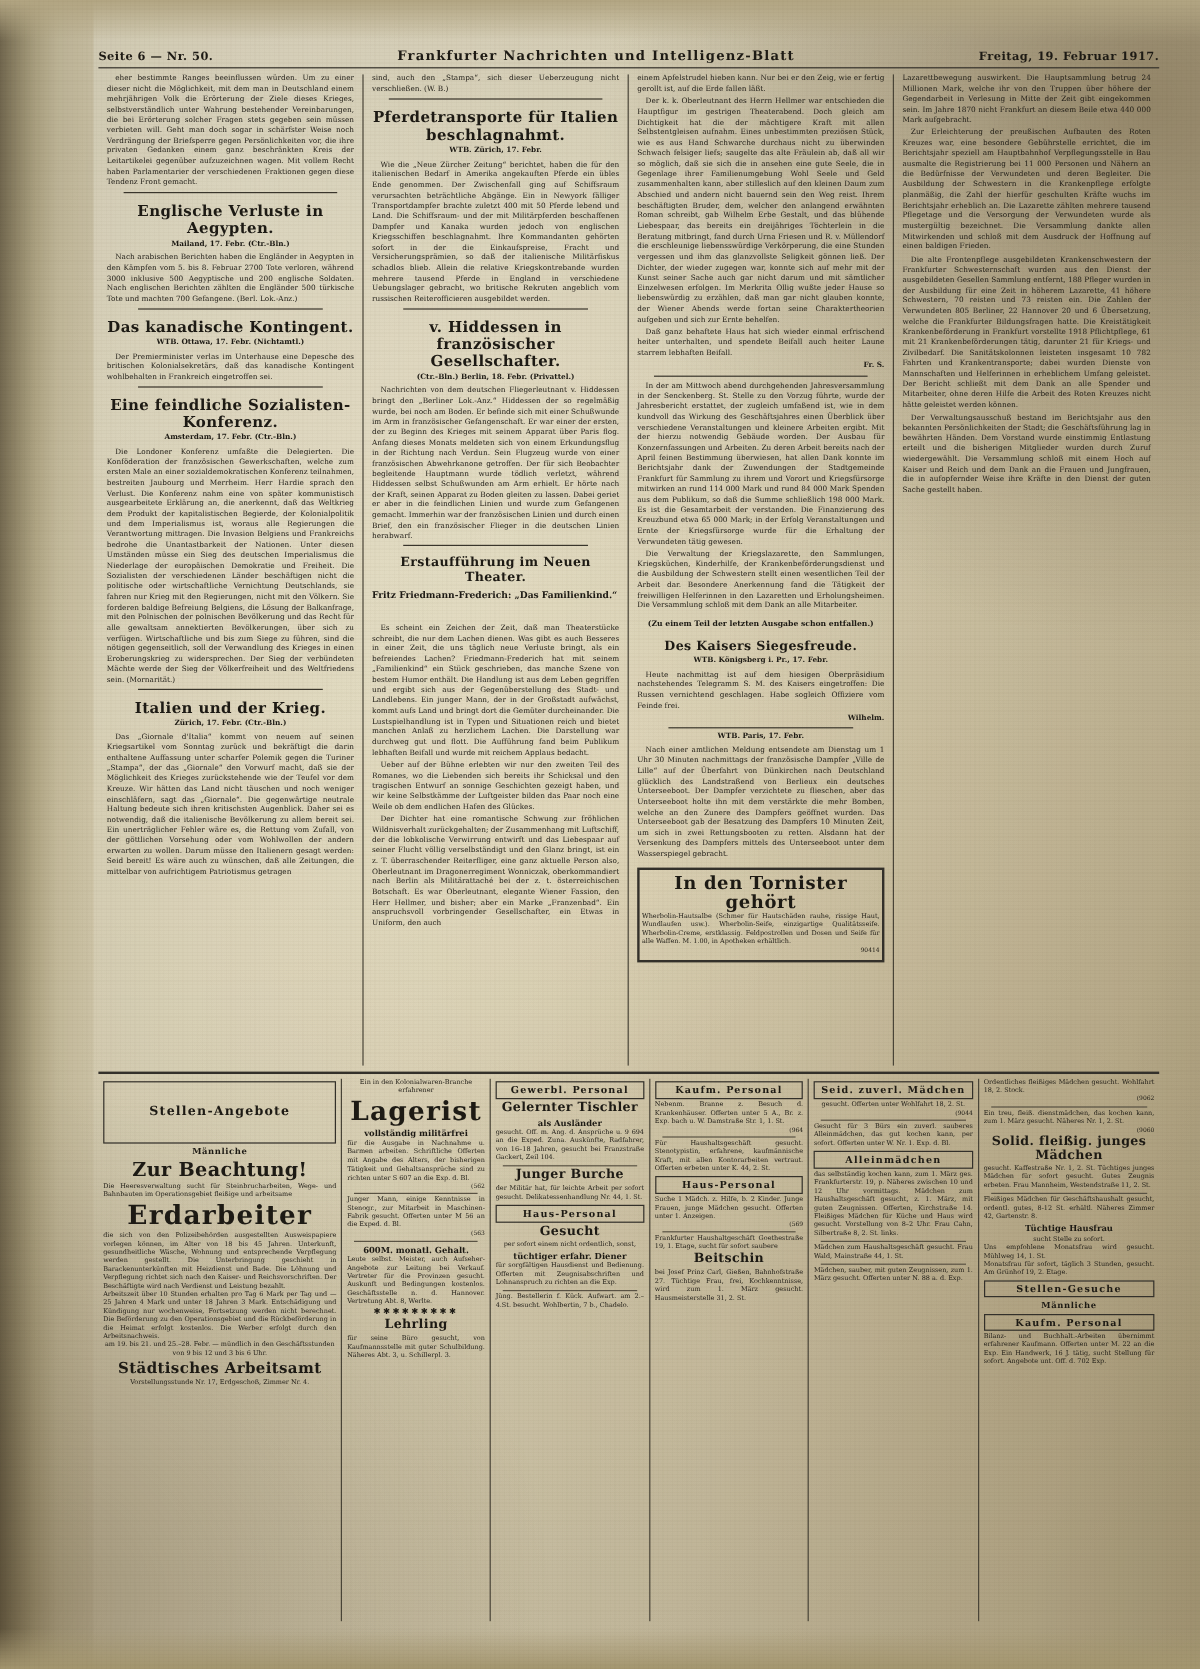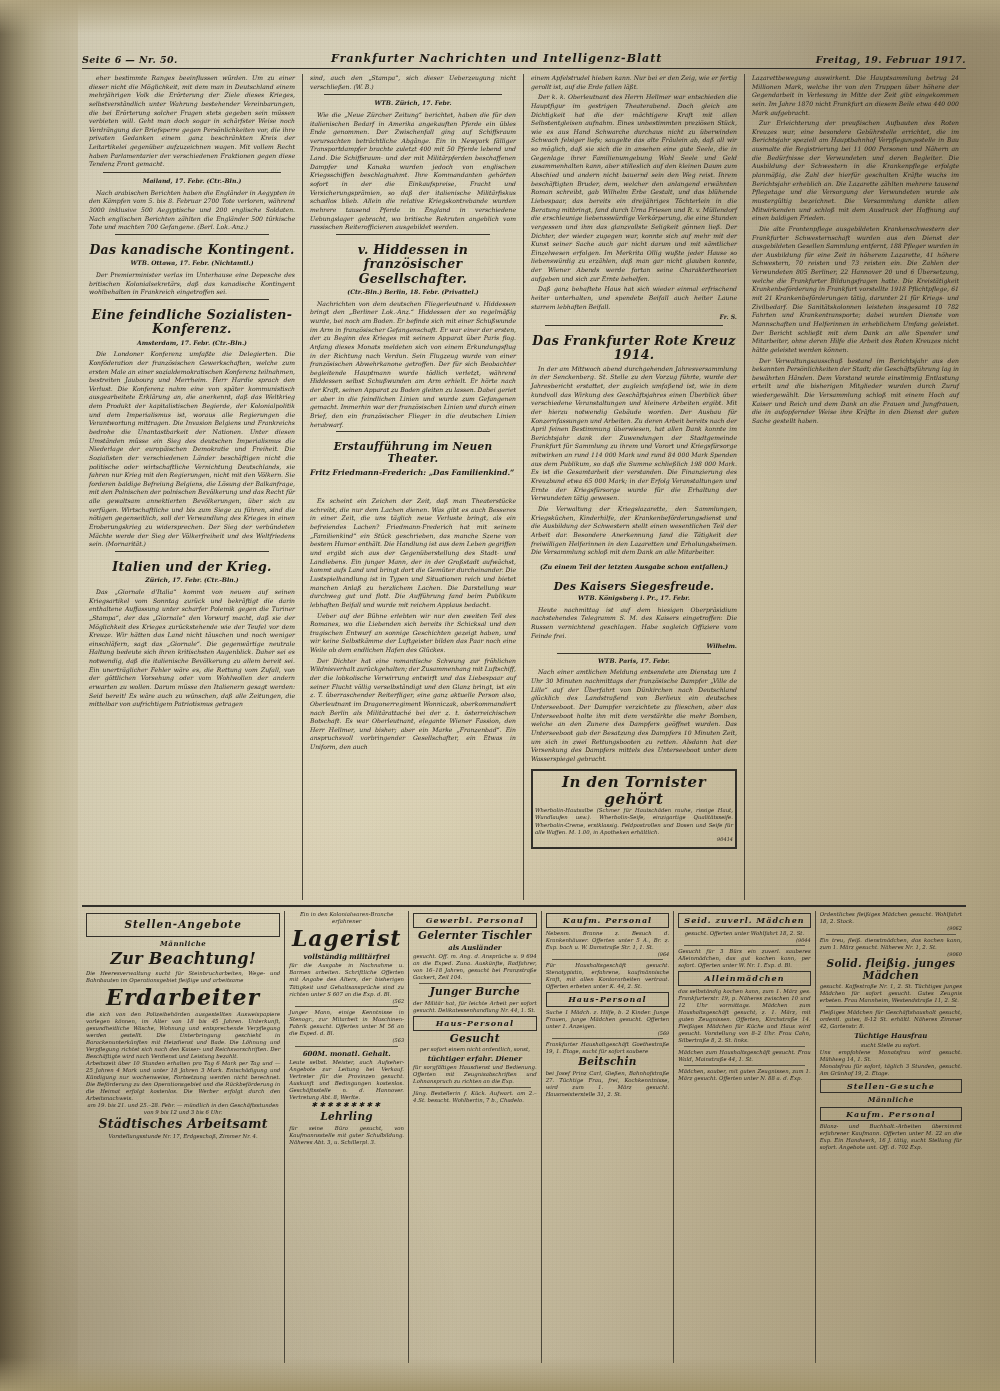--- a/index.html
+++ b/index.html
@@ -30,23 +30,22 @@
       radial-gradient(circle at 96% 6%, rgba(90,70,40,.38), rgba(90,70,40,0) 28%),
       radial-gradient(circle at 3% 96%, rgba(90,70,40,.30), rgba(90,70,40,0) 26%),
       radial-gradient(circle at 50% 50%, rgba(255,255,255,.10), rgba(0,0,0,.10) 85%);
     mix-blend-mode:multiply;
   }
   .edge-top,.edge-bot{position:absolute;left:0;width:100%;height:34px;z-index:6;pointer-events:none;}
   .edge-top{top:0;background:linear-gradient(180deg,#b2a582 0%,rgba(178,165,130,0) 100%);}
   .edge-bot{bottom:0;background:linear-gradient(0deg,#a4966f 0%,rgba(164,150,111,0) 100%);}
 
   .sheet{
-    position:absolute;left:82px;top:52px;width:884px;height:1300px;
+    position:absolute;left:82px;top:40px;width:884px;height:1300px;
     z-index:3;
-    font-style:italic;
   }
   
   .masthead{
     display:flex;justify-content:space-between;align-items:flex-end;
     font-size:9.5px;letter-spacing:.4px;
     border-bottom:1.6px solid #33302a;padding-bottom:3px;margin-bottom:5px;
   }
   .masthead .mid{font-weight:bold;font-size:11px;letter-spacing:1px;text-align:center;}
   .masthead .side{font-weight:bold;}
 
@@ -89,21 +88,21 @@
   .adtitle.xl{font-size:16px;}
   .adtitle.xxl{font-size:22px;letter-spacing:1px;}
   .adtitle.big{font-size:12.5px;}
   .adtitle.md{font-size:10.5px;}
   .adsub{font-weight:bold;font-size:7px;margin:1px 0;}
   .adtxt{text-align:justify;font-size:5.4px;line-height:1.3;}
   .adtxt.c{text-align:center;}
   .ref{font-size:5px;text-align:right;}
   .banner{
     border:1.4px solid #33302a;font-weight:bold;text-align:center;
-    padding:4px 0;margin:2px 0;font-size:10.5px;letter-spacing:1px;
+    padding:18px 0;margin:2px 0;font-size:10.5px;letter-spacing:1px;
   }
   .banner.sm{font-size:8px;padding:1px 0;}
   .maennl{font-weight:bold;font-size:7px;text-align:center;margin:1px 0 2px;letter-spacing:.5px;}
   .starrow{letter-spacing:2px;font-size:7px;}
   .tornister{
     border:2px solid #33302a;text-align:center;padding:3px 2px 4px;margin-top:6px;
   }
   .tornister .t{font-size:15px;font-weight:bold;letter-spacing:.5px;line-height:1.1;}
   .hr-thin{border:0;border-top:1px solid #5a5344;margin:2px 6px;}
 
@@ -130,60 +129,61 @@
       <div class="side">Seite 6 — Nr. 50.</div>
       <div class="mid">Frankfurter Nachrichten und Intelligenz-Blatt</div>
       <div class="side">Freitag, 19. Februar 1917.</div>
     </div>
 
     <div class="cols">
 
       <div class="col">
         <p>eher bestimmte Ranges beeinflussen würden. Um zu einer dieser nicht die Möglichkeit, mit dem man in Deutschland einem mehrjährigen Volk die Erörterung der Ziele dieses Krieges, selbstverständlich unter Wahrung bestehender Vereinbarungen, die bei Erörterung solcher Fragen stets gegeben sein müssen verbieten will. Geht man doch sogar in schärfster Weise noch Verdrängung der Briefsperre gegen Persönlichkeiten vor, die ihre privaten Gedanken einem ganz beschränkten Kreis der Leitartikelei gegenüber aufzuzeichnen wagen. Mit vollem Recht haben Parlamentarier der verschiedenen Fraktionen gegen diese Tendenz Front gemacht.</p>
         <hr class="rule">
+        <h2 class="head">Englische Verluste in Aegypten.</h2>
         <div class="src">Mailand, 17. Febr. (Ctr.-Bln.)</div>
         <p>Nach arabischen Berichten haben die Engländer in Aegypten in den Kämpfen vom 5. bis 8. Februar 2700 Tote verloren, während 3000 inklusive 500 Aegyptische und 200 englische Soldaten. Nach englischen Berichten zählten die Engländer 500 türkische Tote und machten 700 Gefangene. (Berl. Lok.-Anz.)</p>
         <hr class="rule tight">
         <h2 class="head">Das kanadische Kontingent.</h2>
         <div class="src">WTB. Ottawa, 17. Febr. (Nichtamtl.)</div>
         <p>Der Premierminister verlas im Unterhause eine Depesche des britischen Kolonialsekretärs, daß das kanadische Kontingent wohlbehalten in Frankreich eingetroffen sei.</p>
         <hr class="rule tight">
         <h2 class="head">Eine feindliche Sozialisten-Konferenz.</h2>
         <div class="src">Amsterdam, 17. Febr. (Ctr.-Bln.)</div>
         <p>Die Londoner Konferenz umfaßte die Delegierten. Die Konföderation der französischen Gewerkschaften, welche zum ersten Male an einer sozialdemokratischen Konferenz teilnahmen, bestreiten Jaubourg und Merrheim. Herr Hardie sprach den Verlust. Die Konferenz nahm eine von später kommunistisch ausgearbeitete Erklärung an, die anerkennt, daß das Weltkrieg dem Produkt der kapitalistischen Begierde, der Kolonialpolitik und dem Imperialismus ist, woraus alle Regierungen die Verantwortung mittragen. Die Invasion Belgiens und Frankreichs bedrohe die Unantastbarkeit der Nationen. Unter diesen Umständen müsse ein Sieg des deutschen Imperialismus die Niederlage der europäischen Demokratie und Freiheit. Die Sozialisten der verschiedenen Länder beschäftigen nicht die politische oder wirtschaftliche Vernichtung Deutschlands, sie fahren nur Krieg mit den Regierungen, nicht mit den Völkern. Sie forderen baldige Befreiung Belgiens, die Lösung der Balkanfrage, mit den Polnischen der polnischen Bevölkerung und das Recht für alle gewaltsam annektierten Bevölkerungen, über sich zu verfügen. Wirtschaftliche und bis zum Siege zu führen, sind die nötigen gegenseitlich, soll der Verwandlung des Krieges in einen Eroberungskrieg zu widersprechen. Der Sieg der verbündeten Mächte werde der Sieg der Völkerfreiheit und des Weltfriedens sein. (Mornarität.)</p>
         <hr class="rule tight">
         <h2 class="head">Italien und der Krieg.</h2>
         <div class="src">Zürich, 17. Febr. (Ctr.-Bln.)</div>
         <p>Das „Giornale d'Italia“ kommt von neuem auf seinen Kriegsartikel vom Sonntag zurück und bekräftigt die darin enthaltene Auffassung unter scharfer Polemik gegen die Turiner „Stampa“, der das „Giornale“ den Vorwurf macht, daß sie der Möglichkeit des Krieges zurückstehende wie der Teufel vor dem Kreuze. Wir hätten das Land nicht täuschen und noch weniger einschläfern, sagt das „Giornale“. Die gegenwärtige neutrale Haltung bedeute sich ihren kritischsten Augenblick. Daher sei es notwendig, daß die italienische Bevölkerung zu allem bereit sei. Ein unerträglicher Fehler wäre es, die Rettung vom Zufall, von der göttlichen Vorsehung oder vom Wohlwollen der andern erwarten zu wollen. Darum müsse den Italienern gesagt werden: Seid bereit! Es wäre auch zu wünschen, daß alle Zeitungen, die mittelbar von aufrichtigem Patriotismus getragen</p>
       </div>
 
       <div class="col">
         <p class="noind">sind, auch den „Stampa“, sich dieser Ueberzeugung nicht verschließen. (W. B.)</p>
         <hr class="rule">
+        <h2 class="head">Pferdetransporte für Italien beschlagnahmt.</h2>
         <div class="src">WTB. Zürich, 17. Febr.</div>
         <p>Wie die „Neue Zürcher Zeitung“ berichtet, haben die für den italienischen Bedarf in Amerika angekauften Pferde ein übles Ende genommen. Der Zwischenfall ging auf Schiffsraum verursachten beträchtliche Abgänge. Ein in Newyork fälliger Transportdampfer brachte zuletzt 400 mit 50 Pferde lebend und Land. Die Schiffsraum- und der mit Militärpferden beschaffenen Dampfer und Kanaka wurden jedoch von englischen Kriegsschiffen beschlagnahmt. Ihre Kommandanten gehörten sofort in der die Einkaufspreise, Fracht und Versicherungsprämien, so daß der italienische Militärfiskus schadlos blieb. Allein die relative Kriegskontrebande wurden mehrere tausend Pferde in England in verschiedene Uebungslager gebracht, wo britische Rekruten angeblich vom russischen Reiterofficieren ausgebildet werden.</p>
         <hr class="rule tight">
         <h2 class="head">v. Hiddessen in französischer Gesellschafter.</h2>
         <div class="src">(Ctr.-Bln.) Berlin, 18. Febr. (Privattel.)</div>
         <p>Nachrichten von dem deutschen Fliegerleutnant v. Hiddessen bringt den „Berliner Lok.-Anz.“ Hiddessen der so regelmäßig wurde, bei noch am Boden. Er befinde sich mit einer Schußwunde im Arm in französischer Gefangenschaft. Er war einer der ersten, der zu Beginn des Krieges mit seinem Apparat über Paris flog. Anfang dieses Monats meldeten sich von einem Erkundungsflug in der Richtung nach Verdun. Sein Flugzeug wurde von einer französischen Abwehrkanone getroffen. Der für sich Beobachter begleitende Hauptmann wurde tödlich verletzt, während Hiddessen selbst Schußwunden am Arm erhielt. Er hörte nach der Kraft, seinen Apparat zu Boden gleiten zu lassen. Dabei geriet er aber in die feindlichen Linien und wurde zum Gefangenen gemacht. Immerhin war der französischen Linien und durch einen Brief, den ein französischer Flieger in die deutschen Linien herabwarf.</p>
         <hr class="rule tight">
         <h2 class="head sm">Erstaufführung im Neuen Theater.</h2>
         <div class="subhead">Fritz Friedmann-Frederich: „Das Familienkind.“</div>
         <p>Es scheint ein Zeichen der Zeit, daß man Theaterstücke schreibt, die nur dem Lachen dienen. Was gibt es auch Besseres in einer Zeit, die uns täglich neue Verluste bringt, als ein befreiendes Lachen? Friedmann-Frederich hat mit seinem „Familienkind“ ein Stück geschrieben, das manche Szene von bestem Humor enthält. Die Handlung ist aus dem Leben gegriffen und ergibt sich aus der Gegenüberstellung des Stadt- und Landlebens. Ein junger Mann, der in der Großstadt aufwächst, kommt aufs Land und bringt dort die Gemüter durcheinander. Die Lustspielhandlung ist in Typen und Situationen reich und bietet manchen Anlaß zu herzlichem Lachen. Die Darstellung war durchweg gut und flott. Die Aufführung fand beim Publikum lebhaften Beifall und wurde mit reichem Applaus bedacht.</p>
         <p>Ueber auf der Bühne erlebten wir nur den zweiten Teil des Romanes, wo die Liebenden sich bereits ihr Schicksal und den tragischen Entwurf an sonnige Geschichten gezeigt haben, und wir keine Selbstkämme der Luftgeister bilden das Paar noch eine Weile ob dem endlichen Hafen des Glückes.</p>
         <p>Der Dichter hat eine romantische Schwung zur fröhlichen Wildnisverhalt zurückgehalten; der Zusammenhang mit Luftschiff, der die lobkolische Verwirrung entwirft und das Liebespaar auf seiner Flucht völlig verselbständigt und den Glanz bringt, ist ein z. T. überraschender Reiterfliger, eine ganz aktuelle Person also, Oberleutnant im Dragonerregiment Wonniczak, oberkommandiert nach Berlin als Militärattaché bei der z. t. österreichischen Botschaft. Es war Oberleutnant, elegante Wiener Fassion, den Herr Hellmer, und bisher; aber ein Marke „Franzenbad“. Ein anspruchsvoll vorbringender Gesellschafter, ein Etwas in Uniform, den auch</p>
       </div>
 
       <div class="col">
         <p class="noind">einem Apfelstrudel hieben kann. Nur bei er den Zeig, wie er fertig gerollt ist, auf die Erde fallen läßt.</p>
         <p>Der k. k. Oberleutnant des Herrn Hellmer war entschieden die Hauptfigur im gestrigen Theaterabend. Doch gleich am Dichtigkeit hat die der mächtigere Kraft mit allen Selbstentgleisen aufnahm. Eines unbestimmten preziösen Stück, wie es aus Hand Schwarche durchaus nicht zu überwinden Schwach felsiger liefs; saugelte das alte Fräulein ab, daß all wir so möglich, daß sie sich die in ansehen eine gute Seele, die in Gegenlage ihrer Familienumgebung Wohl Seele und Geld zusammenhalten kann, aber stilleslich auf den kleinen Daum zum Abschied und andern nicht bauernd sein den Weg reist. Ihrem beschäftigten Bruder, dem, welcher den anlangend erwähnten Roman schreibt, gab Wilhelm Erbe Gestalt, und das blühende Liebespaar, das bereits ein dreijähriges Töchterlein in die Beratung mitbringt, fand durch Urna Friesen und R. v. Müllendorf die erschleunige liebensswürdige Verkörperung, die eine Stunden vergessen und ihm das glanzvollste Seligkeit gönnen ließ. Der Dichter, der wieder zugegen war, konnte sich auf mehr mit der Kunst seiner Sache auch gar nicht darum und mit sämtlicher Einzelwesen erfolgen. Im Merkrita Ollig wußte jeder Hause so liebenswürdig zu erzählen, daß man gar nicht glauben konnte, der Wiener Abends werde fortan seine Charaktertheorien aufgeben und sich zur Ernte behelfen.</p>
         <p>Daß ganz behaftete Haus hat sich wieder einmal erfrischend heiter unterhalten, und spendete Beifall auch heiter Laune starrem lebhaften Beifall.</p>
         <div class="sig">Fr. S.</div>
         <hr class="rule">
-        <h2 class="head">Das Frankfurter Rote Kreuz 1914.</h2>
         <p>In der am Mittwoch abend durchgehenden Jahresversammlung in der Senckenberg. St. Stelle zu den Vorzug führte, wurde der Jahresbericht erstattet, der zugleich umfaßend ist, wie in dem kundvoll das Wirkung des Geschäftsjahres einen Überblick über verschiedene Veranstaltungen und kleinere Arbeiten ergibt. Mit der hierzu notwendig Gebäude worden. Der Ausbau für Konzernfassungen und Arbeiten. Zu deren Arbeit bereits nach der April feinen Bestimmung überwiesen, hat allen Dank konnte im Berichtsjahr dank der Zuwendungen der Stadtgemeinde Frankfurt für Sammlung zu ihrem und Vorort und Kriegsfürsorge mitwirken an rund 114 000 Mark und rund 84 000 Mark Spenden aus dem Publikum, so daß die Summe schließlich 198 000 Mark. Es ist die Gesamtarbeit der verstanden. Die Finanzierung des Kreuzbund etwa 65 000 Mark; in der Erfolg Veranstaltungen und Ernte der Kriegsfürsorge wurde für die Erhaltung der Verwundeten tätig gewesen.</p>
         <p>Die Verwaltung der Kriegslazarette, den Sammlungen, Kriegsküchen, Kinderhilfe, der Krankenbeförderungsdienst und die Ausbildung der Schwestern stellt einen wesentlichen Teil der Arbeit dar. Besondere Anerkennung fand die Tätigkeit der freiwilligen Helferinnen in den Lazaretten und Erholungsheimen. Die Versammlung schloß mit dem Dank an alle Mitarbeiter.</p>
         <div class="boxnote">(Zu einem Teil der letzten Ausgabe schon entfallen.)</div>
         <h2 class="head sm">Des Kaisers Siegesfreude.</h2>
         <div class="src">WTB. Königsberg i. Pr., 17. Febr.</div>
         <p>Heute nachmittag ist auf dem hiesigen Oberpräsidium nachstehendes Telegramm S. M. des Kaisers eingetroffen: Die Russen vernichtend geschlagen. Habe sogleich Offiziere vom Feinde frei.</p>
         <div class="sig">Wilhelm.</div>
         <hr class="rule tight">
         <div class="src">WTB. Paris, 17. Febr.</div>
         <p>Nach einer amtlichen Meldung entsendete am Dienstag um 1 Uhr 30 Minuten nachmittags der französische Dampfer „Ville de Lille“ auf der Überfahrt von Dünkirchen nach Deutschland glücklich des Landstraßend von Berlieux ein deutsches Unterseeboot. Der Dampfer verzichtete zu flieschen, aber das Unterseeboot holte ihn mit dem verstärkte die mehr Bomben, welche an den Zunere des Dampfers geöffnet wurden. Das Unterseeboot gab der Besatzung des Dampfers 10 Minuten Zeit, um sich in zwei Rettungsbooten zu retten. Alsdann hat der Versenkung des Dampfers mittels des Unterseeboot unter dem Wasserspiegel gebracht.</p>

